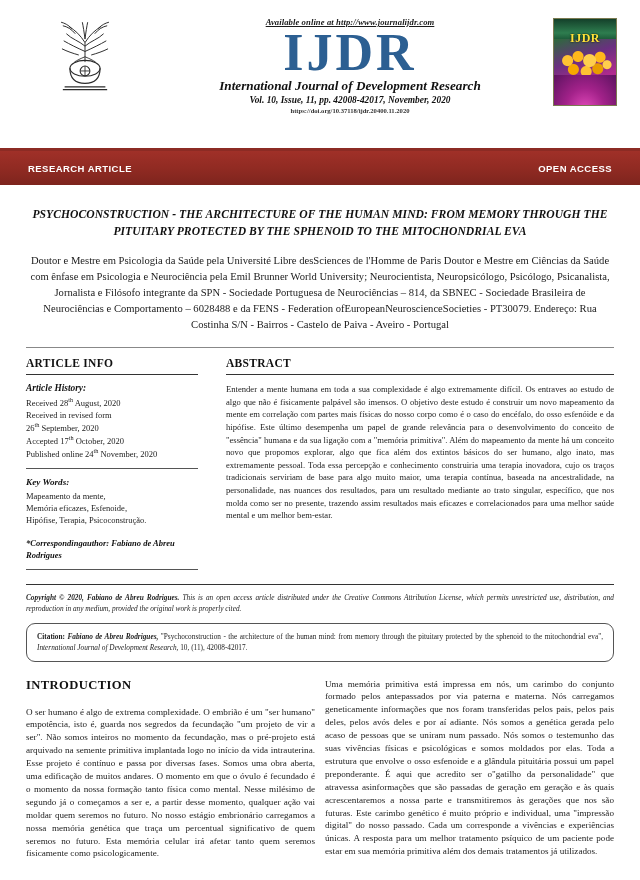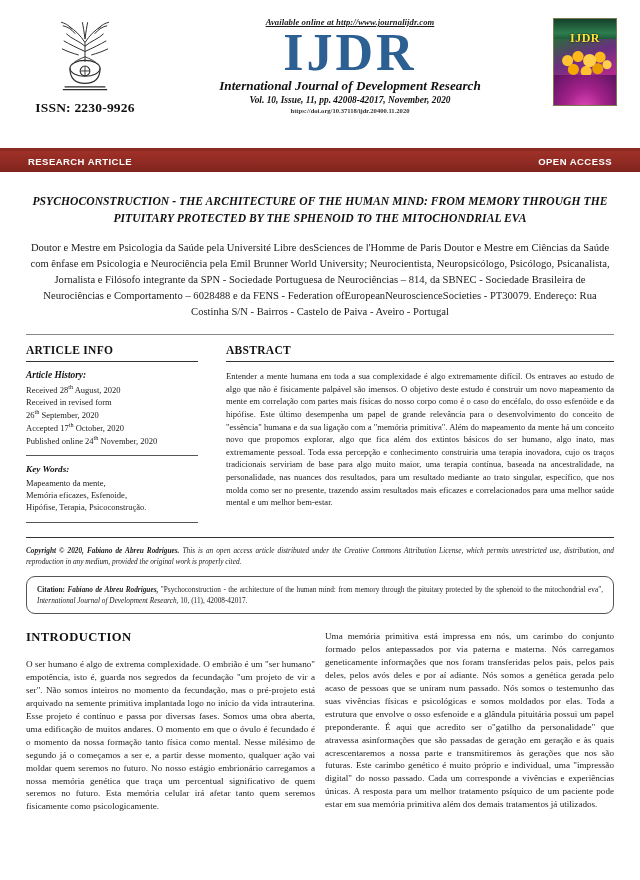--- a/index.html
+++ b/index.html
@@ -135,21 +135,21 @@
     position: absolute; left: 0; right: 0; bottom: 0; height: 30px;
     background: radial-gradient(ellipse at 50% 120%, #e64bbd 0%, #a3228a 45%, #5c1260 100%);
   }
 
   
   .rule-top {
     height: 3px;
     background: #8c2b24;
   }
   .red-bar {
-    height: 21px;
+    height: 34px;
     background: linear-gradient(180deg, #a03028 0%, #8f2a22 55%, #7d241d 100%);
     display: flex;
     align-items: center;
     justify-content: space-between;
     padding: 0 28px;
     box-sizing: border-box;
   }
   .red-bar span {
     color: #ffffff;
     font-family: "Liberation Sans", sans-serif;
@@ -340,21 +340,20 @@
           <path d="M34 20 C30 15 25 12 20 11 M56 20 C60 15 65 12 70 11"></path>
           <path d="M38 44 C31 42 25 40 19 37 M52 44 C59 42 65 40 71 37"></path>
         </g>
         <ellipse cx="45" cy="59" rx="17" ry="9" fill="none" stroke="#2b2b2b" stroke-width="1.3"></ellipse>
         <path d="M28 59 C28 70 34 76 45 76 C56 76 62 70 62 59" fill="none" stroke="#2b2b2b" stroke-width="1.3"></path>
         <circle cx="45" cy="62" r="5.5" fill="none" stroke="#2b2b2b" stroke-width="1.2"></circle>
         <path d="M39.5 62 L50.5 62 M45 56.5 L45 67.5" stroke="#2b2b2b" stroke-width="1"></path>
         <path d="M22 80 L68 80 M20 83 L70 83" stroke="#2b2b2b" stroke-width="1.4"></path>
         <path d="M45 46 C40 48 36 50 33 52 M45 46 C50 48 54 50 57 52" stroke="#2b2b2b" stroke-width="1" fill="none"></path>
       </svg>
-      <div class="issn">ISSN: 2230-9926</div>
     </div>
 
     <div class="mast-center">
       <div class="avail-online">Available online at http://www.journalijdr.com</div>
       <div class="ijdr-logo">IJDR</div>
       <div class="jname">International Journal of Development Research</div>
       <div class="jvol">Vol. 10, Issue, 11, pp. 42008-42017, November, 2020</div>
       <div class="jdoi">https://doi.org/10.37118/ijdr.20400.11.2020</div>
     </div>
 
@@ -390,20 +389,21 @@
         <div class="hist-line">Received 28<sup>th</sup> August, 2020</div>
         <div class="hist-line">Received in revised form</div>
         <div class="hist-line">26<sup>th</sup> September, 2020</div>
         <div class="hist-line">Accepted 17<sup>th</sup> October, 2020</div>
         <div class="hist-line">Published online 24<sup>th</sup> November, 2020</div>
         <hr class="rule-mid">
         <div class="kw-label">Key Words:</div>
         <div class="kw-line">Mapeamento da mente,</div>
         <div class="kw-line">Memória eficazes, Esfenoide,</div>
         <div class="kw-line">Hipófise, Terapia, Psicoconstrução.</div>
+        <div class="corresp">*Correspondingauthor: Fabiano de Abreu Rodrigues</div>
         <hr class="rule-mid">
       </div>
 
       <div class="col-abs">
         <div class="sec-head">ABSTRACT</div>
         <hr class="sec-rule">
         <div class="abs-text">Entender a mente humana em toda a sua complexidade é algo extremamente difícil. Os entraves ao estudo de algo que não é fisicamente palpável são imensos. O objetivo deste estudo é construir um novo mapeamento da mente em correlação com partes mais físicas do nosso corpo como é o caso do encéfalo, do osso esfenóide e da hipófise. Este último desempenha um papel de grande relevância para o desenvolvimento do conceito de "essência" humana e da sua ligação com a "memória primitiva". Além do mapeamento da mente há um conceito novo que propomos explorar, algo que fica além dos extintos básicos do ser humano, algo inato, mas extremamente pessoal. Toda essa percepção e conhecimento construiria uma terapia inovadora, cujo os traços tradicionais serviriam de base para algo muito maior, uma terapia contínua, baseada na ancestralidade, na personalidade, nas nuances dos resultados, para um resultado mediante ao trato singular, específico, que nos molda como ser no presente, trazendo assim resultados mais eficazes e correlacionados para uma melhor saúde mental e um melhor bem-estar.</div>
       </div>
     </div>
 

